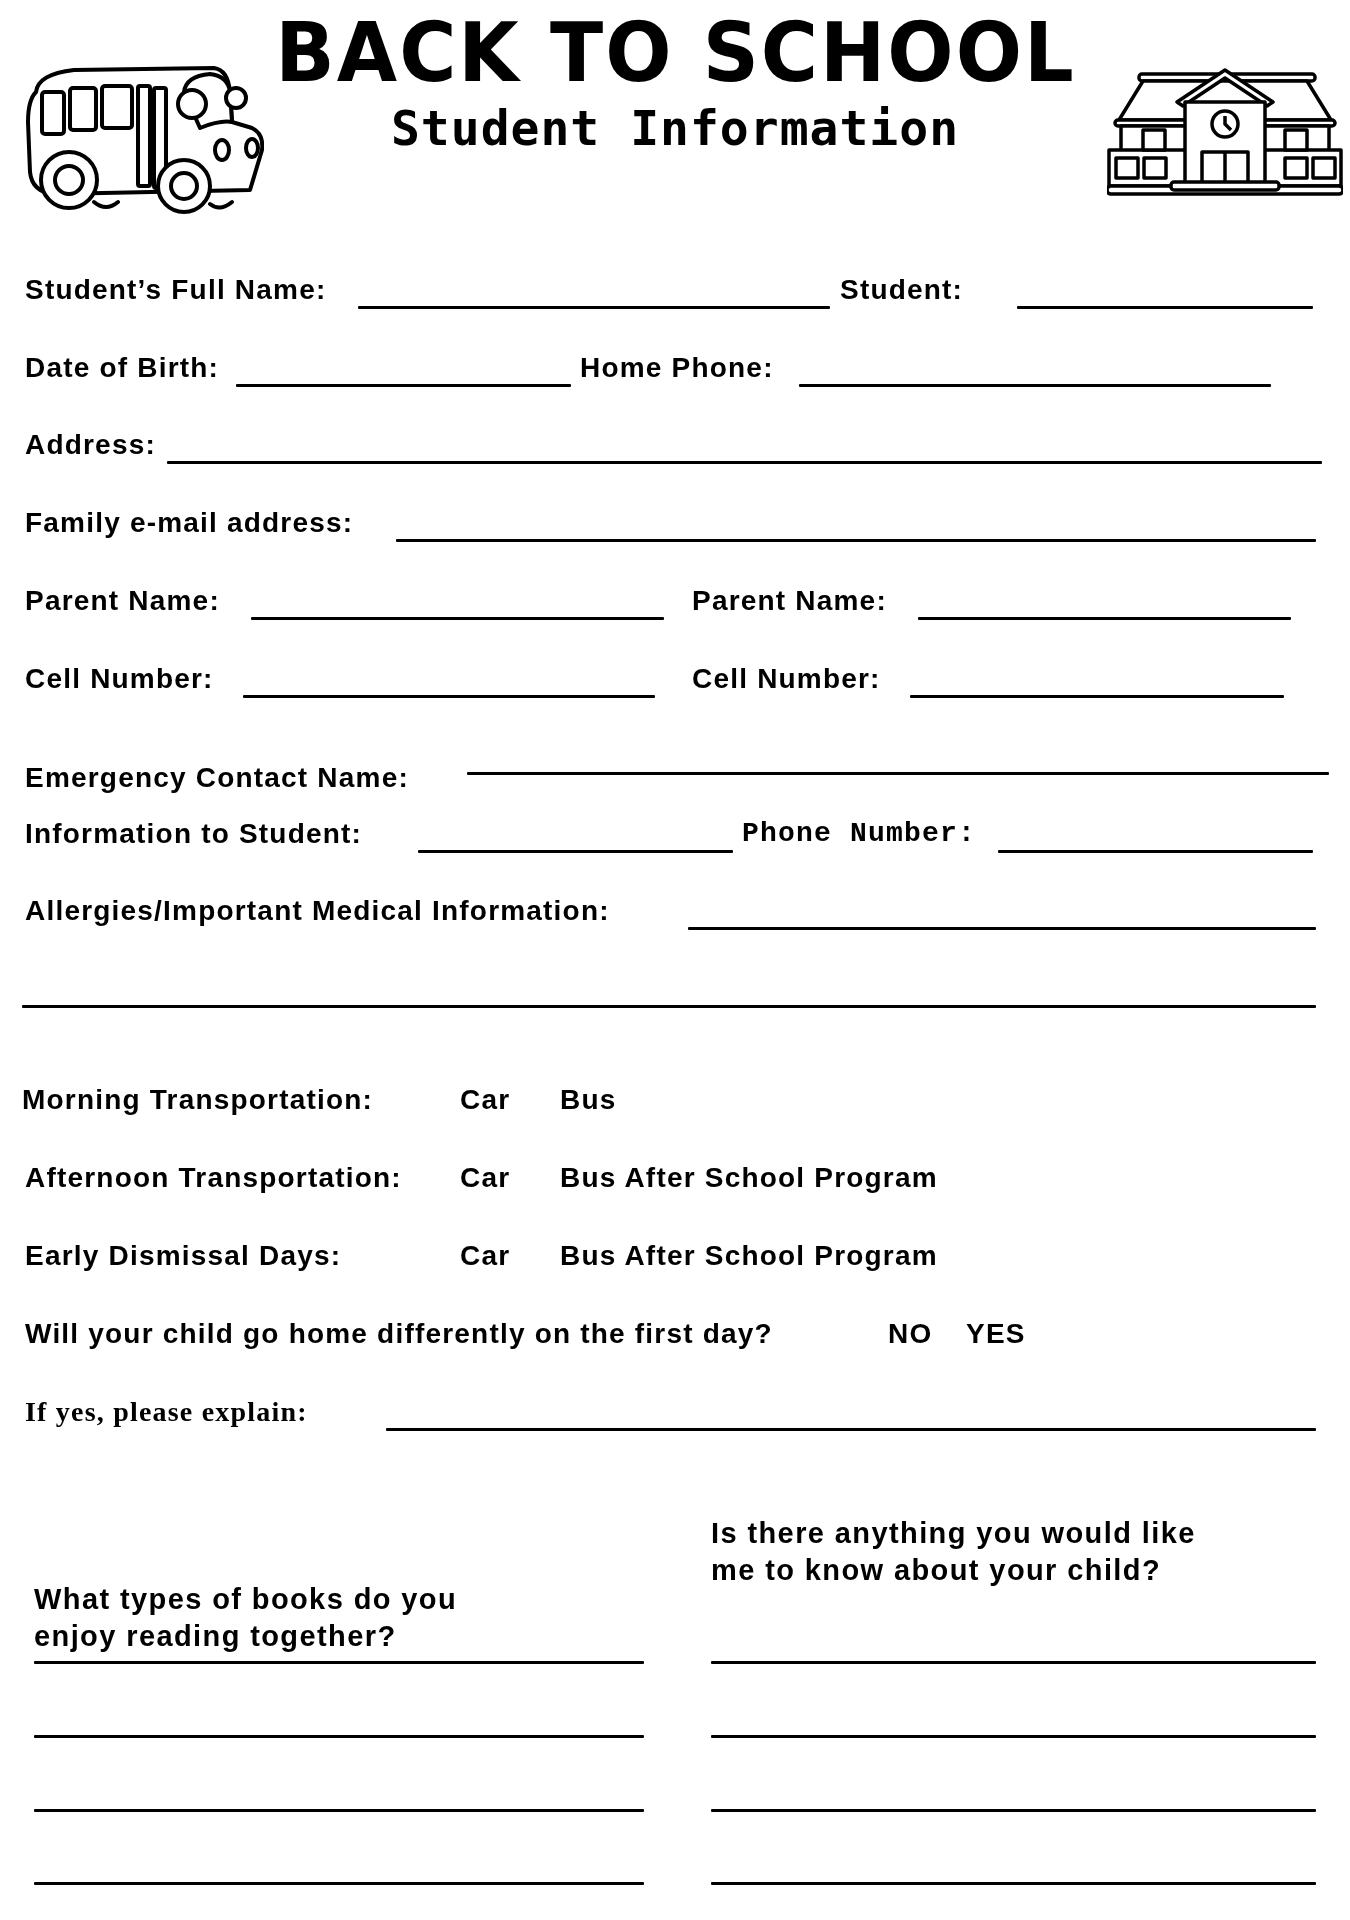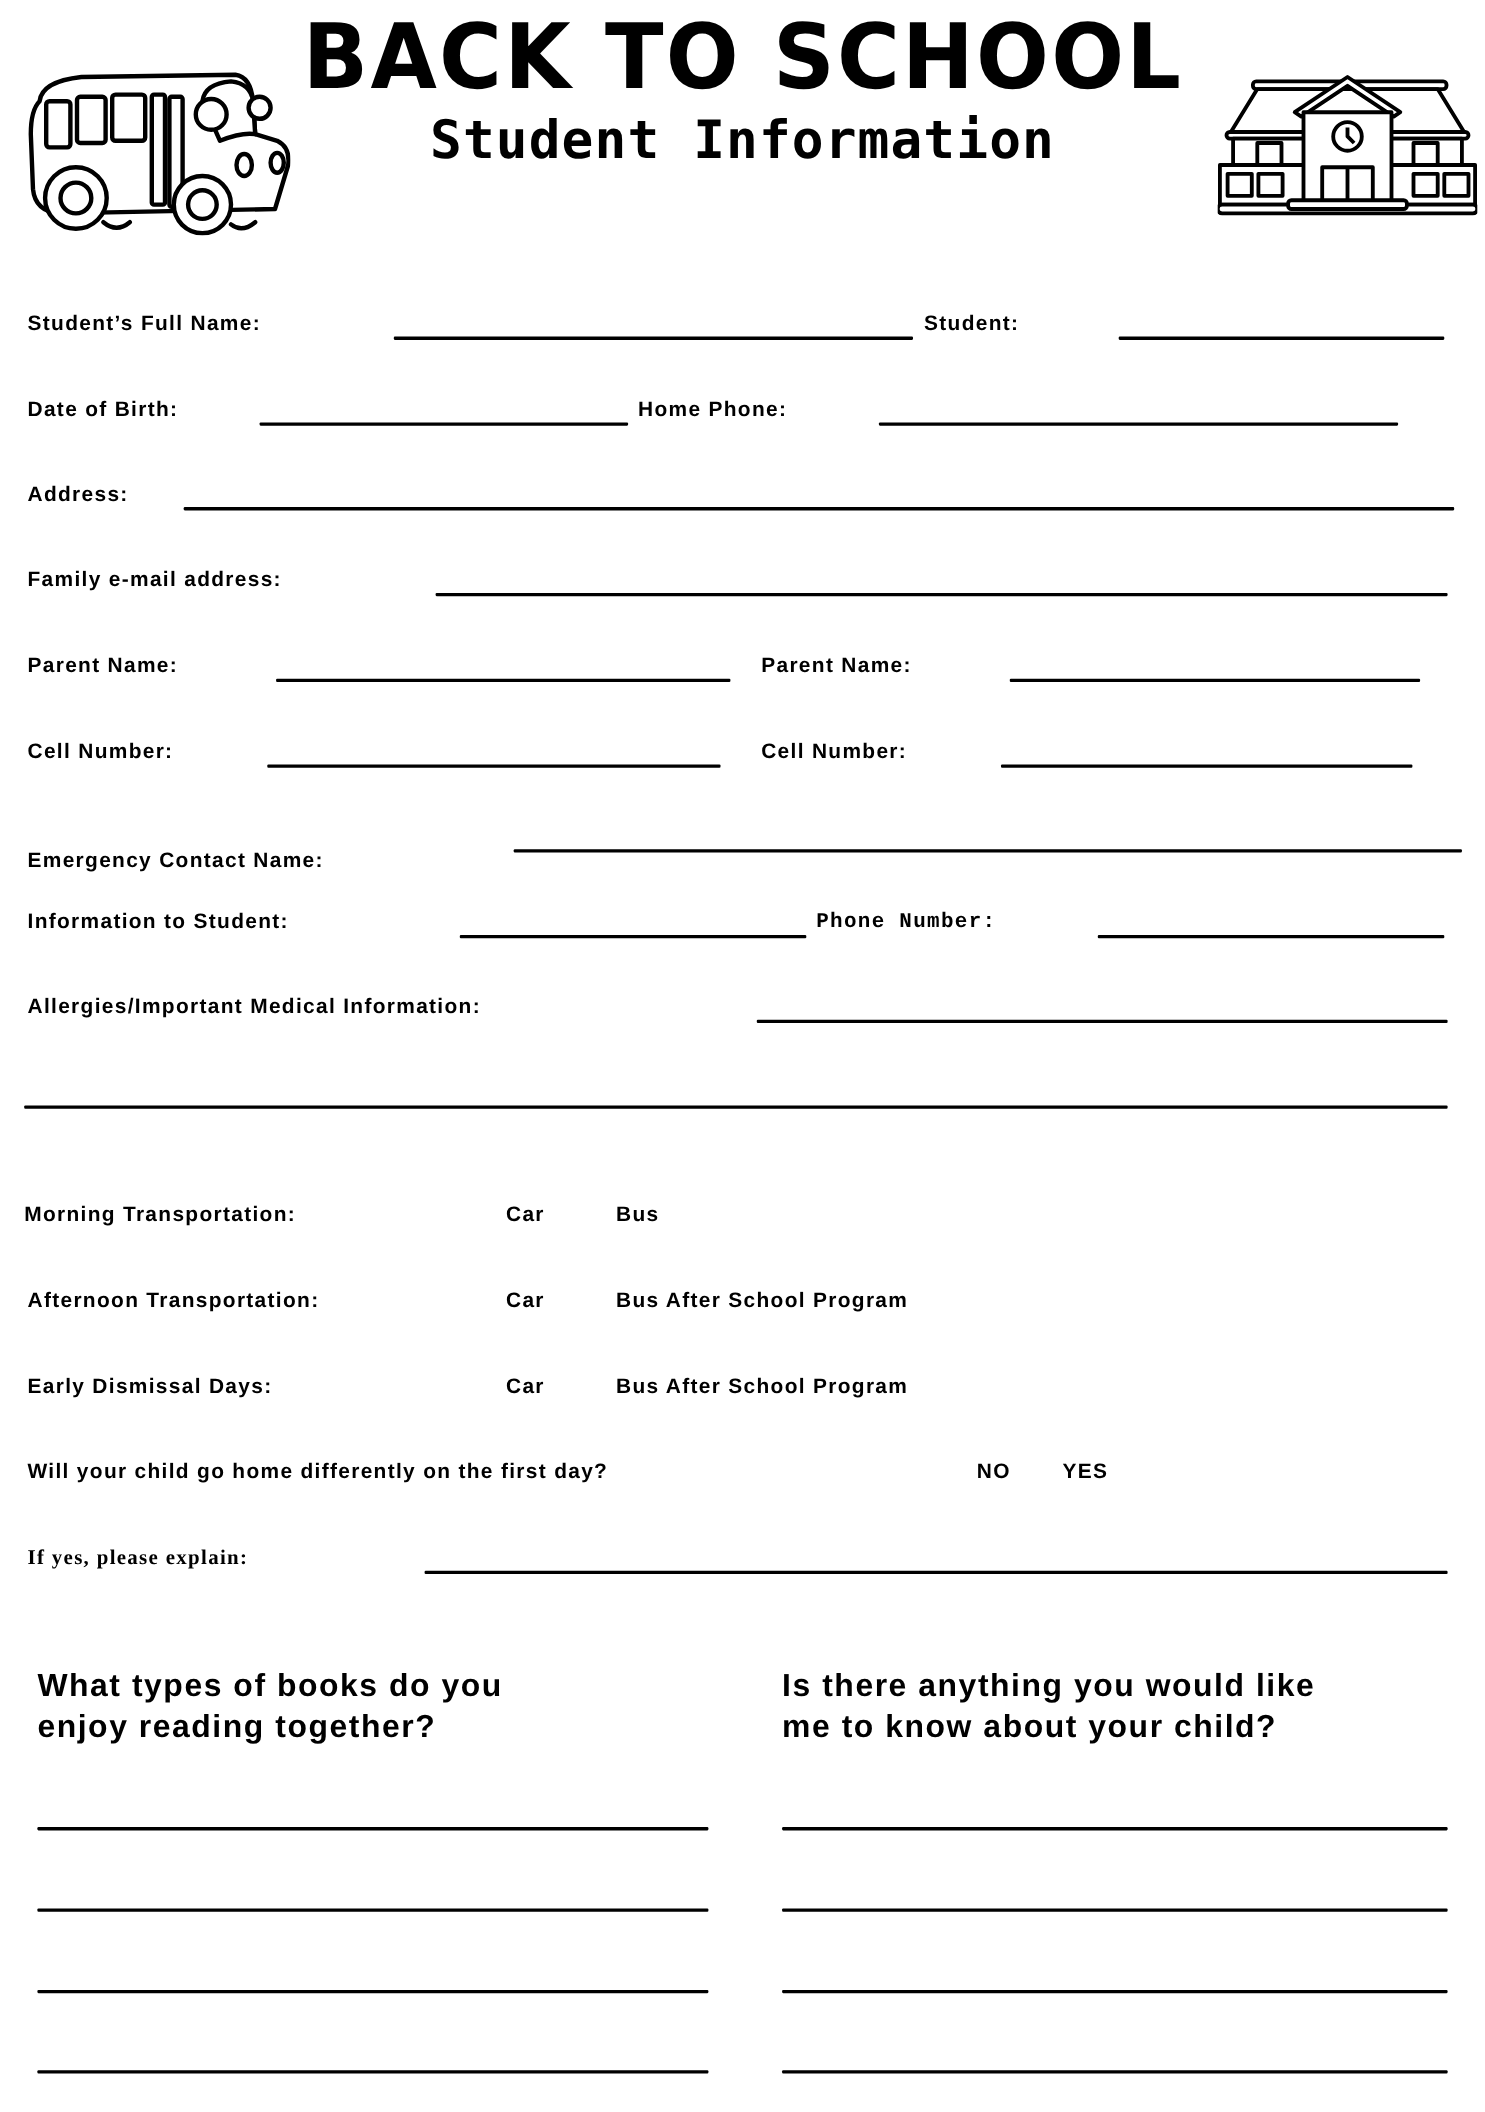--- a/index.html
+++ b/index.html
@@ -1,18 +1,18 @@
 <!DOCTYPE html>
 <html><head>
   <meta charset="utf-8">
   <style>
     html, body { margin: 0; padding: 0; background: #ffffff; }
     body { width: 1350px; height: 1920px; position: relative; overflow: hidden; font-family: "Liberation Sans", sans-serif; color: #000; }
     .abs { position: absolute; }
-    .label { position: absolute; font-family: "Liberation Sans", sans-serif; font-size: 19px; font-weight: 700; letter-spacing: 1.2px; line-height: 1; white-space: nowrap; transform: translateY(-100%); }
+    .label { position: absolute; font-family: "Liberation Sans", sans-serif; font-size: 28px; font-weight: 700; letter-spacing: 1.2px; line-height: 1; white-space: nowrap; transform: translateY(-100%); }
     .line { position: absolute; height: 3px; background: #000; border-radius: 1px; }
     .title { position: absolute; left: 239px; top: 14px; width: 873px; text-align: center; font-family: "DejaVu Sans", sans-serif; font-weight: 900; font-size: 78px; letter-spacing: 2px; line-height: 1; transform: scaleY(1.05); }
     .subtitle { position: absolute; left: 287px; top: 104px; width: 776px; text-align: center; font-family: "DejaVu Sans Mono", monospace; font-weight: 700; font-size: 48px; letter-spacing: 1px; line-height: 1; }
     .question { position: absolute; font-family: "Liberation Sans", sans-serif; font-size: 29px; font-weight: 700; letter-spacing: 1.4px; line-height: 37px; white-space: pre-line; }
     svg { display: block; }
   </style>
 </head>
 <body>
 
 <div class="abs" style="left:14px; top:62px; width:250px; height:152px;">
@@ -114,21 +114,21 @@
 <div class="label" style="left:460px; top:1270px;">Car</div>
 <div class="label" style="left:560px; top:1270px;">Bus After School Program</div>
 
 <div class="label" style="left:25px; top:1348px;">Will your child go home differently on the first day?</div>
 <div class="label" style="left:888px; top:1348px;">NO</div>
 <div class="label" style="left:966px; top:1348px;">YES</div>
 
 <div class="label" style="left:25px; top:1426px;font-family:Liberation Serif, serif;">If yes, please explain:</div>
 <div class="line" style="left:386px; top:1428px; width:930px;"></div>
 
-<div class="question" style="left:34px; top:1515px;">What types of books do you
+<div class="question" style="left:34px; top:1581px;">What types of books do you
 enjoy reading together?</div>
 <div class="line" style="left:34px; top:1661px; width:610px;"></div>
 <div class="line" style="left:34px; top:1735px; width:610px;"></div>
 <div class="line" style="left:34px; top:1809px; width:610px;"></div>
 <div class="line" style="left:34px; top:1882px; width:610px;"></div>
 
 <div class="question" style="left:711px; top:1515px;">Is there anything you would like
 me to know about your child?</div>
 <div class="line" style="left:711px; top:1661px; width:605px;"></div>
 <div class="line" style="left:711px; top:1735px; width:605px;"></div>

